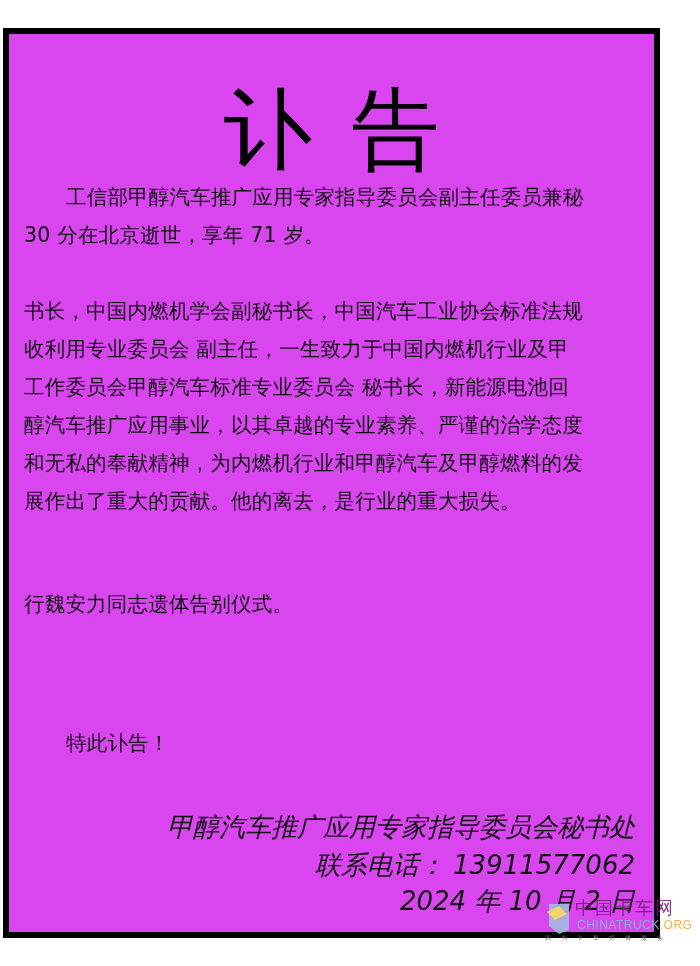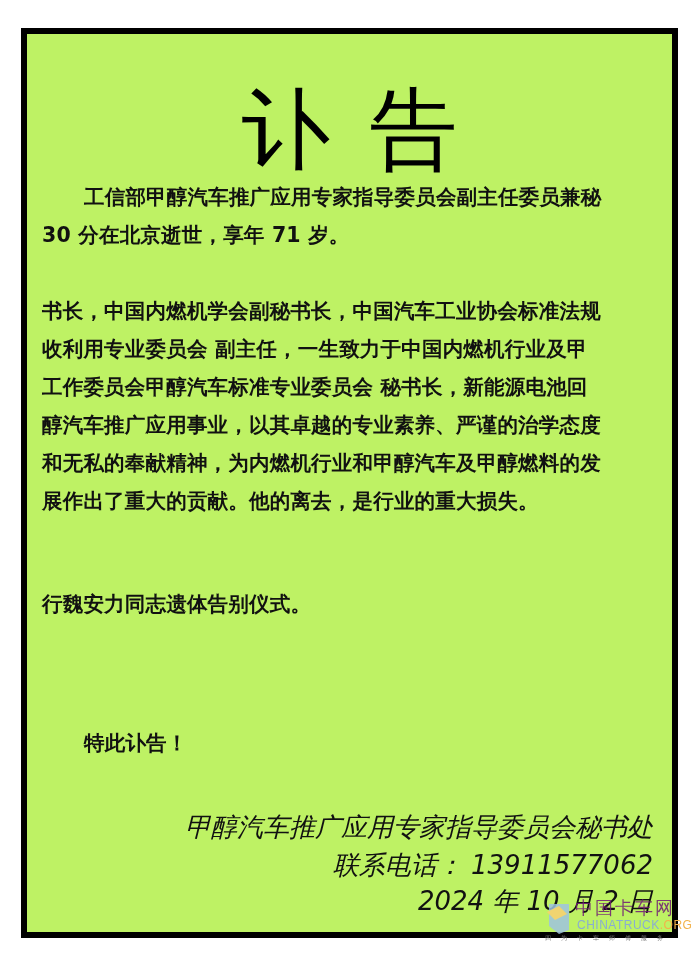--- a/index.html
+++ b/index.html
@@ -10,26 +10,26 @@
     body {
       width: 700px;
       height: 966px;
       position: relative;
       overflow: hidden;
       font-family: "DejaVu Sans", "Liberation Sans", sans-serif;
       color: #111111;
     }
     .frame {
       position: absolute;
-      left: 21px;
+      left: 3px;
       top: 28px;
       width: 645px;
       height: 898px;
       border: 6px solid #000000;
-      background: #bef264;
+      background: #d946ef;
     }
     .title {
       position: absolute;
       left: 0;
       right: 0;
       top: 46px;
       text-align: center;
       font-size: 88px;
       line-height: 100px;
       letter-spacing: 40px;
@@ -38,21 +38,20 @@
       color: #000;
     }
     .body-text {
       position: absolute;
       left: 15px;
       width: 620px;
       font-size: 20.5px;
       line-height: 38px;
       letter-spacing: 0.2px;
       color: #111;
-      font-weight: bold;
     }
     .p1 { top: 144px; }
     .p2 { top: 258px; }
     .p3 { top: 551px; }
     .p4 { top: 690px; }
     .line {
       display: block;
       white-space: nowrap;
     }
     .line.indent { padding-left: 42px; }

